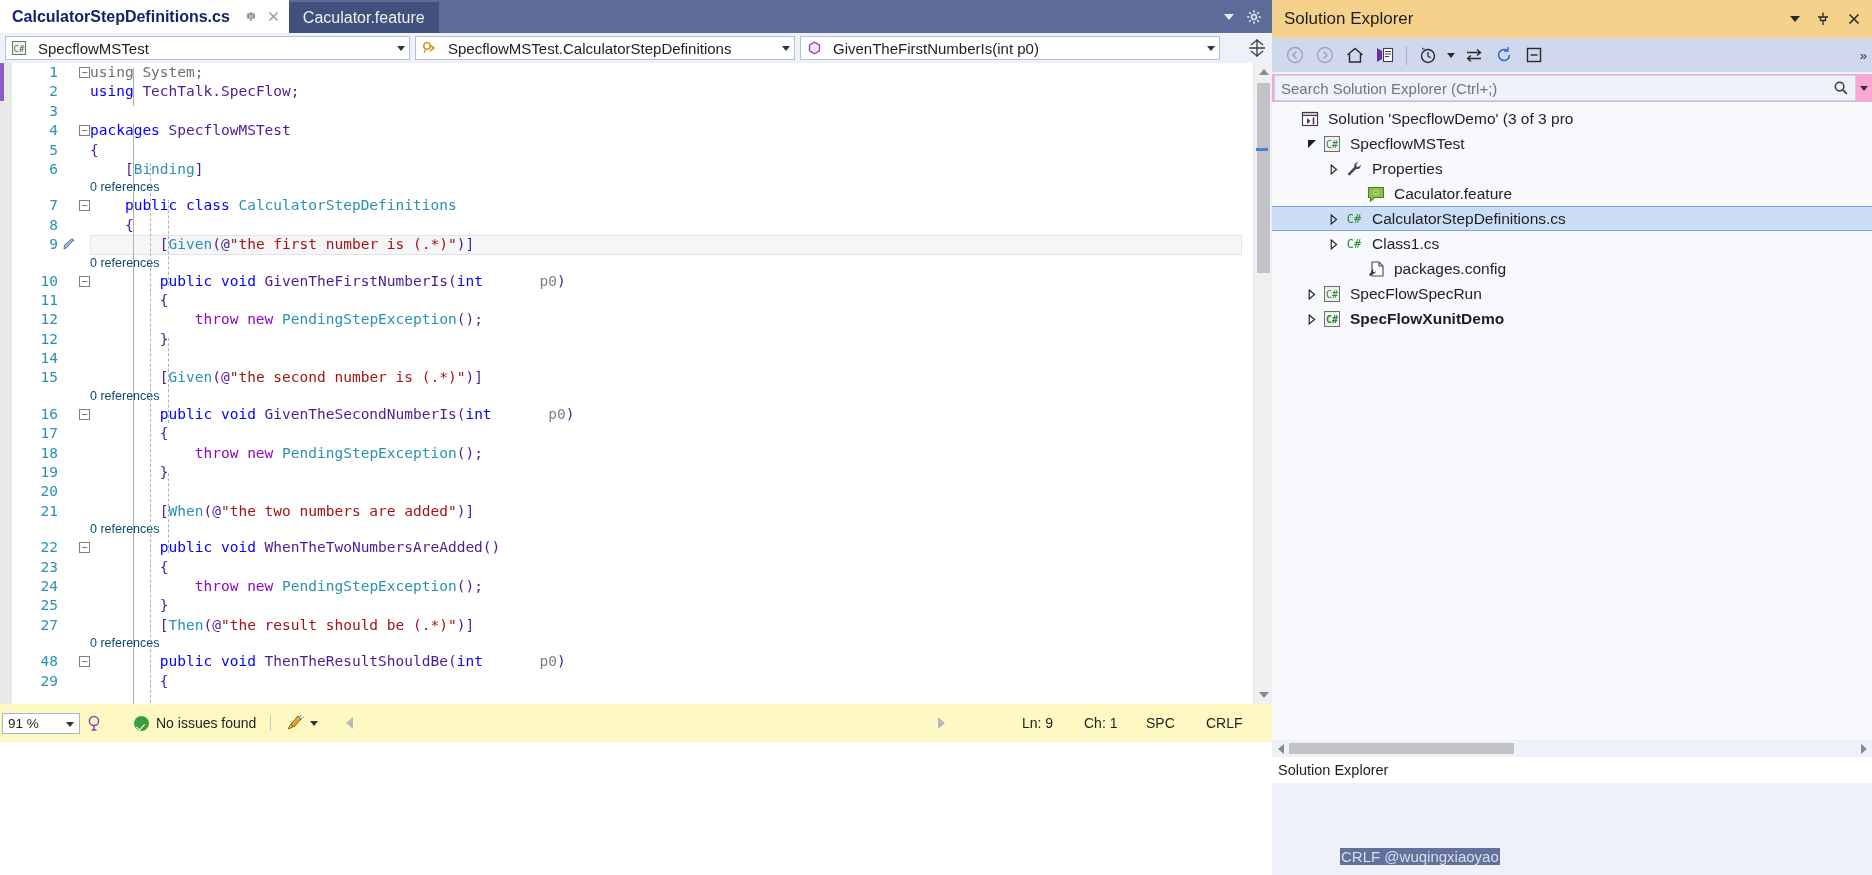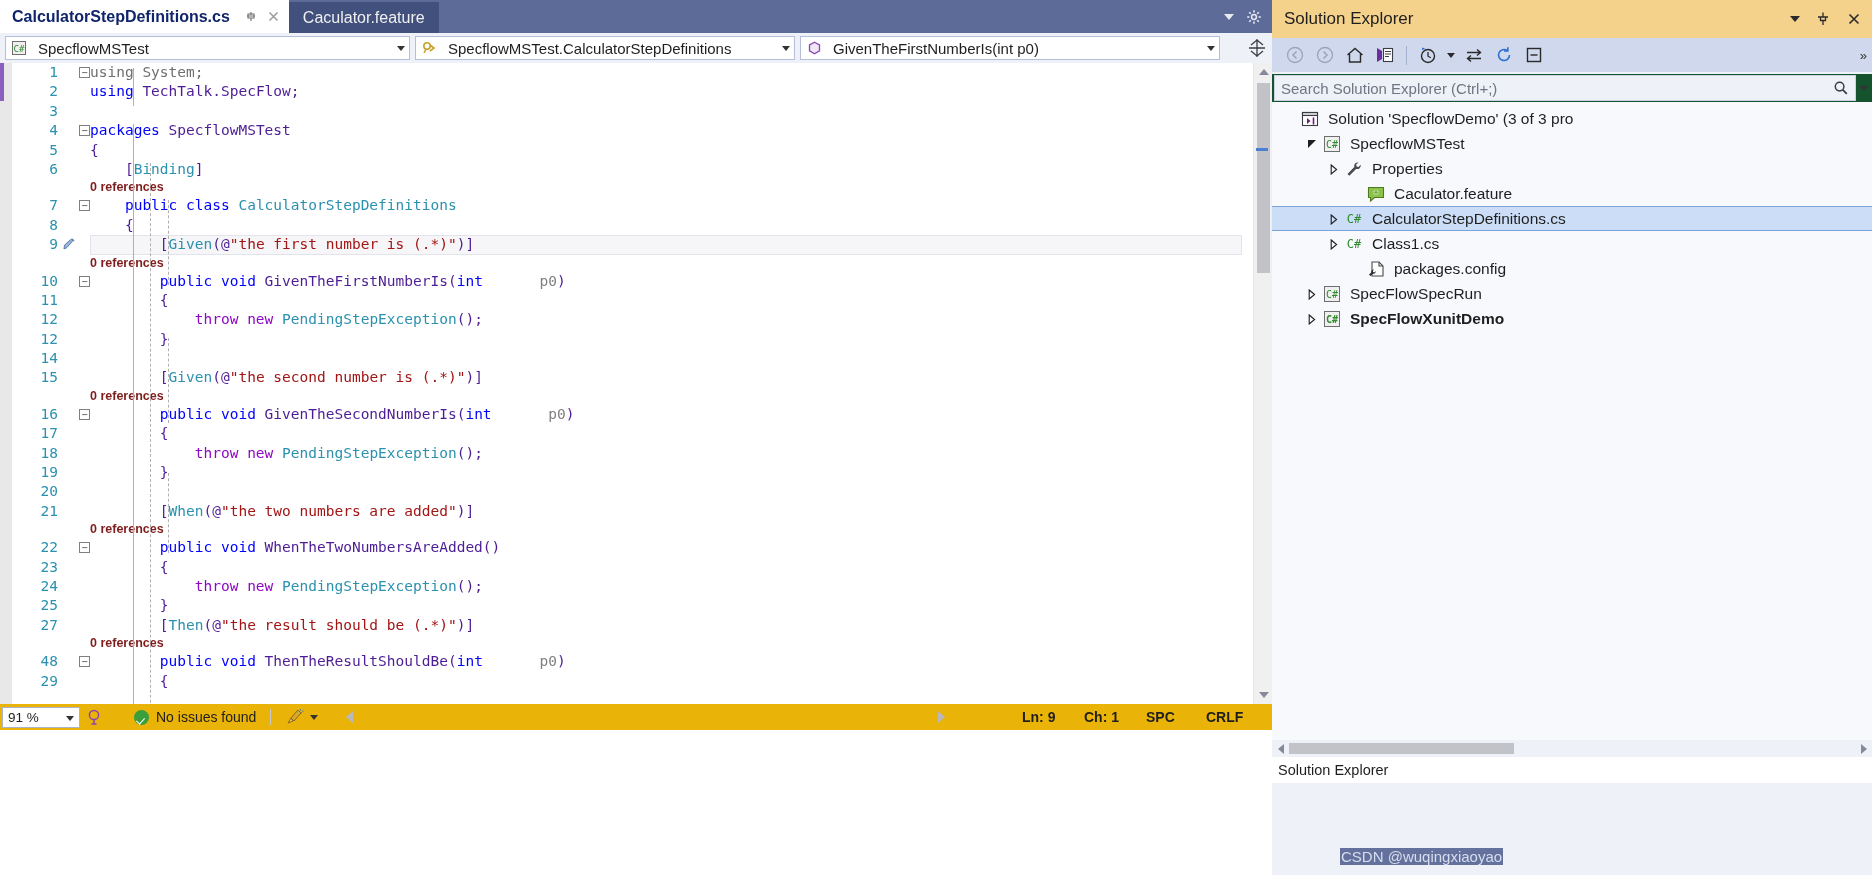--- a/index.html
+++ b/index.html
@@ -86,22 +86,22 @@
   .gutter-icon { position: absolute; left: 50px; top: 2px; width: 14px; height: 14px; }
   .fold {
     position: absolute; left: 67px; top: 4px; width: 11px; height: 11px;
     border: 1px solid #808080; background: #fff; color: #555;
     font-family: "DejaVu Sans Mono", monospace; font-size: 10px; line-height: 9px; text-align: center;
   }
   .vline { position: absolute; width: 0; border-left: 1px dashed #b0b0b0; }
   .vline.solid { border-left: 1px solid #b0b0b0; border-left-style: solid; }
   .code { position: absolute; left: 78px; top: 0; }
   .reftext {
-    position: absolute; left: 78px; top: 0; color: #7f1d1d;
-    font-family: "Liberation Sans", sans-serif; font-size: 12.5px; font-weight: bold;
+    position: absolute; left: 78px; top: 0; color: #0c4a6e;
+    font-family: "Liberation Sans", sans-serif; font-size: 12.5px;
   }
   .row.current .hl {
     position: absolute; left: 78px; right: 30px; top: 0; height: 19.4px;
     background: #f6f6f9; border: 1px solid #e3e3ec;
   }
   .kw  { color: #0000ff; }
   .kw2 { color: #8f08c4; }
   .type{ color: #2b91af; }
   .str { color: #a31515; }
   .ns  { color: #6f6f6f; }
@@ -116,42 +116,42 @@
   .vscroll .up, .vscroll .down {
     width: 19px; height: 18px; display: flex; align-items: center; justify-content: center; background: #f0f0f0;
   }
   .vscroll .up i { width: 0;height: 0;border-left: 5px solid transparent;border-right: 5px solid transparent;border-bottom: 6px solid #868999; }
   .vscroll .down i { width: 0;height: 0;border-left: 5px solid transparent;border-right: 5px solid transparent;border-top: 6px solid #868999; }
   .vscroll .thumb { position: absolute; left: 3px; width: 13px; background: #c2c3c9; }
   .vscroll .mark { position:absolute; left:2px; width:12px; height:3px; background:#4a7fd4; }
 
   
   .statusbar {
-    position: absolute; left: 0; top: 704px; width: 1272px; height: 26px;
-    background: #eab308; display: flex; align-items: center; font-size: 14px; color: #1e1e1e;
+    position: absolute; left: 0; top: 704px; width: 1272px; height: 38px;
+    background: #fef9c3; display: flex; align-items: center; font-size: 14px; color: #1e1e1e;
   }
   .zoombox {
     width: 78px; height: 21px; margin-left: 2px; background: #fff; border: 1px solid #aab4cc;
     display: flex; align-items: center; font-size: 13.5px; padding-left: 5px; position: relative;
   }
   .zoombox .arrow { position: absolute; right: 5px; top: 8px; width: 0;height: 0;
     border-left: 4px solid transparent;border-right: 4px solid transparent;border-top: 5px solid #333; }
   .sb-icon { width: 20px; height: 20px; margin-left: 4px; }
   .status-ok { display: flex; align-items: center; gap: 7px; margin-left: 30px; }
   .ok-circle { width: 15px; height: 15px; border-radius: 50%; background: #3a9e3a; position: relative; }
   .ok-circle:after {
     content: ""; position: absolute; left: 3.5px; top: 6.5px; width: 4px; height: 7px;
     border: solid #fff; border-width: 0 1.8px 1.8px 0; transform: rotate(42deg);
   }
   .sb-sep { width: 1px; height: 16px; background: #c7c7cf; margin: 0 14px; }
   .broom { width: 20px; height: 18px; }
   .sb-caret { width: 0;height: 0;border-left: 4px solid transparent;border-right: 4px solid transparent;border-top: 5px solid #333; margin-left: 5px; }
   .scroll-left-arrow { margin-left: 28px; width: 0;height: 0;border-top: 6px solid transparent;border-bottom: 6px solid transparent;border-right: 7px solid #b8b8bf; }
   .scroll-right-arrow { width: 0;height: 0;border-top: 6px solid transparent;border-bottom: 6px solid transparent;border-left: 7px solid #b8b8bf; }
-  .sb-right { margin-left: auto; display: flex; align-items: flex-start; gap: 0; padding-right: 14px; font-weight: bold; }
+  .sb-right { margin-left: auto; display: flex; align-items: flex-start; gap: 0; padding-right: 14px; }
   .sb-right span { display: inline-block; text-align: left; font-size: 14px; }
 
   
   .se {
     position: absolute; left: 1272px; top: 0; width: 600px; height: 875px; background: #eef1f8;
   }
   .se-header {
     height: 38px; background: #f4d28c; display: flex; align-items: center; padding: 0 10px 0 12px;
   }
   .se-title { font-size: 17px; color: #1e1e1e; }
@@ -162,21 +162,21 @@
 
   .se-toolbar {
     height: 34px; background: #cfd8ec; display: flex; align-items: center; gap: 0; padding-left: 8px;
   }
   .tb-btn { width: 30px; height: 30px; display: flex; align-items: center; justify-content: center; }
   .tb-div { width: 1px; height: 19px; background: #a6b2cc; margin: 0 6px; }
   .tb-caret { width: 0;height: 0;border-left: 4px solid transparent;border-right: 4px solid transparent;border-top: 5px solid #2a2a2a; }
   .tb-overflow { margin-left: auto; margin-right: 6px; font-size: 13px; color: #333; letter-spacing: -1px; }
 
   .se-search {
-    height: 28px; background: #14532d; display: flex; align-items: center;
+    height: 28px; background: #f9a8d4; display: flex; align-items: center;
     padding: 0 0 0 0; margin: 2px 0 0 0; position: relative;
   }
   .se-search .field {
     flex: 1; height: 26px; background: #eef1f8; border: 1px solid #c9d1e4;
     display: flex; align-items: center; padding: 0 6px; margin-left: 2px;
   }
   .se-search .ph { color: #6f7582; font-size: 15px; }
   .magnifier { margin-left: auto; width: 16px; height: 16px; }
   .se-search .dd { width: 16px; display: flex; align-items: center; justify-content: center; }
   .se-search .dd i { width: 0;height: 0;border-left: 4px solid transparent;border-right: 4px solid transparent;border-top: 5px solid #333; }
@@ -621,15 +621,15 @@
           <i></i>
         </span>
     </div>
 
     <div class="se-statusstrip">
       <span>Solution Explorer</span>
     </div>
   </div>
 
   <div class="watermark">
-    <span class="wm-hl">CSDN @wuqingxiaoyao</span>
+    <span class="wm-hl">CRLF @wuqingxiaoyao</span>
   </div>
 </div>
 
 </body></html>

